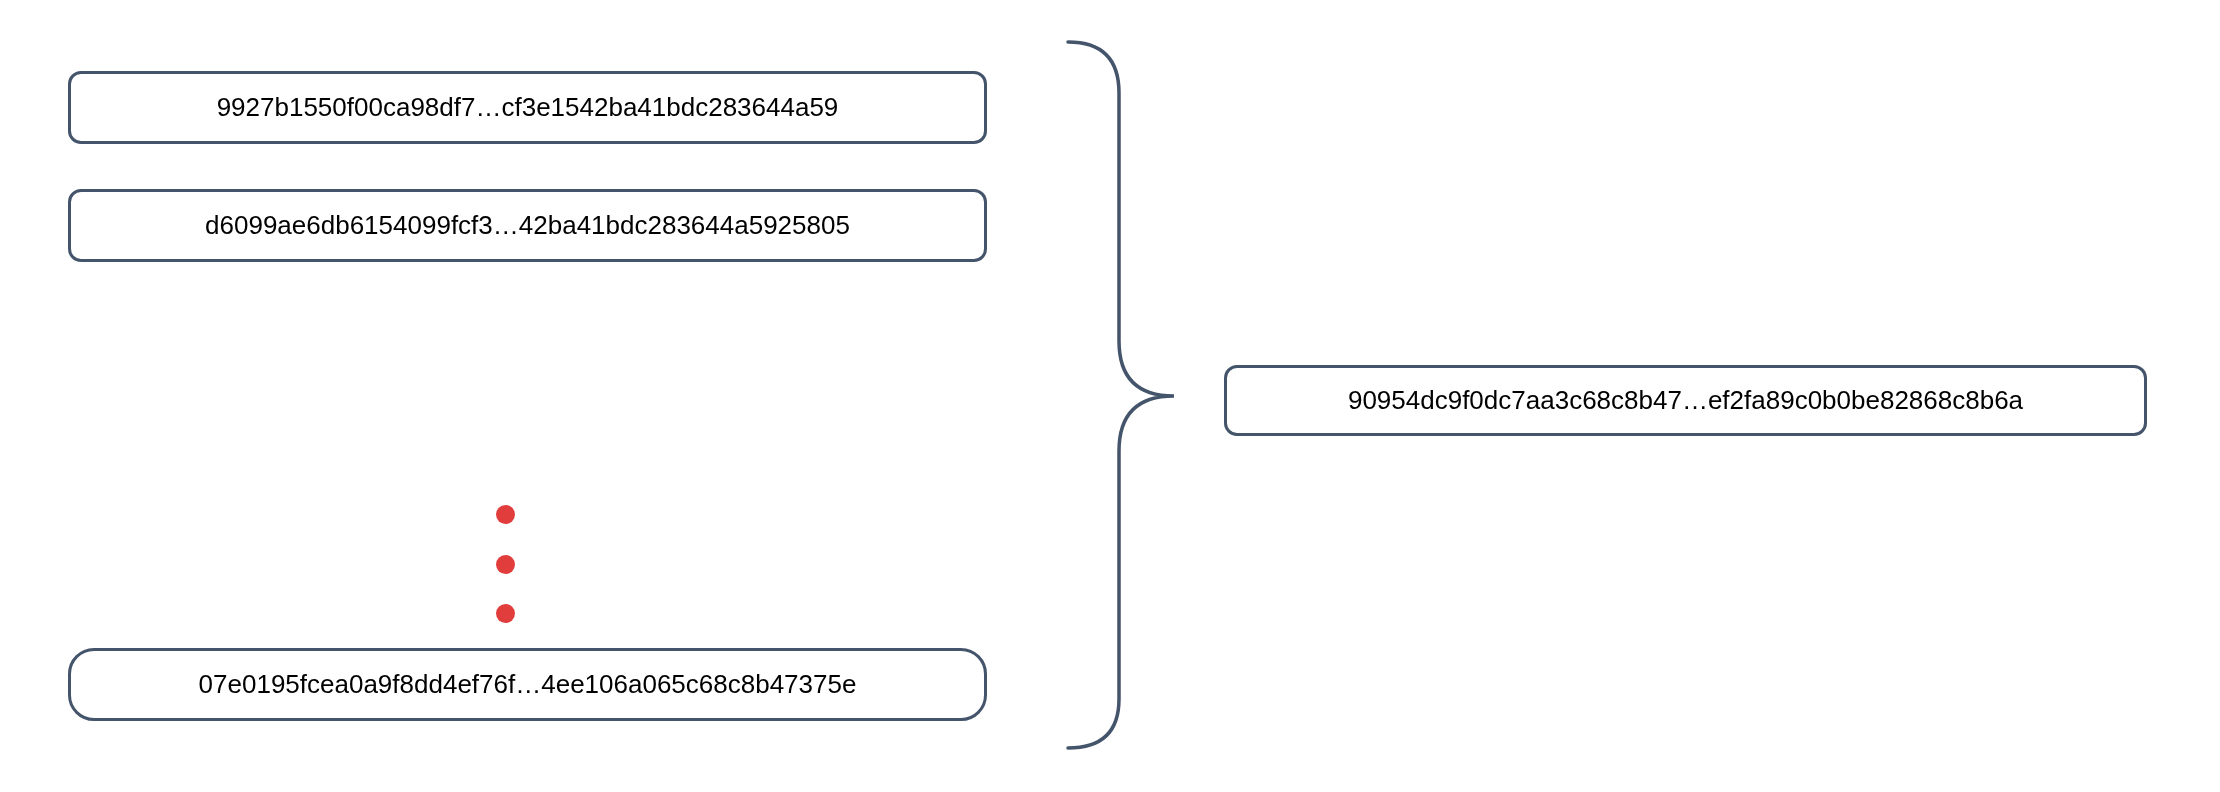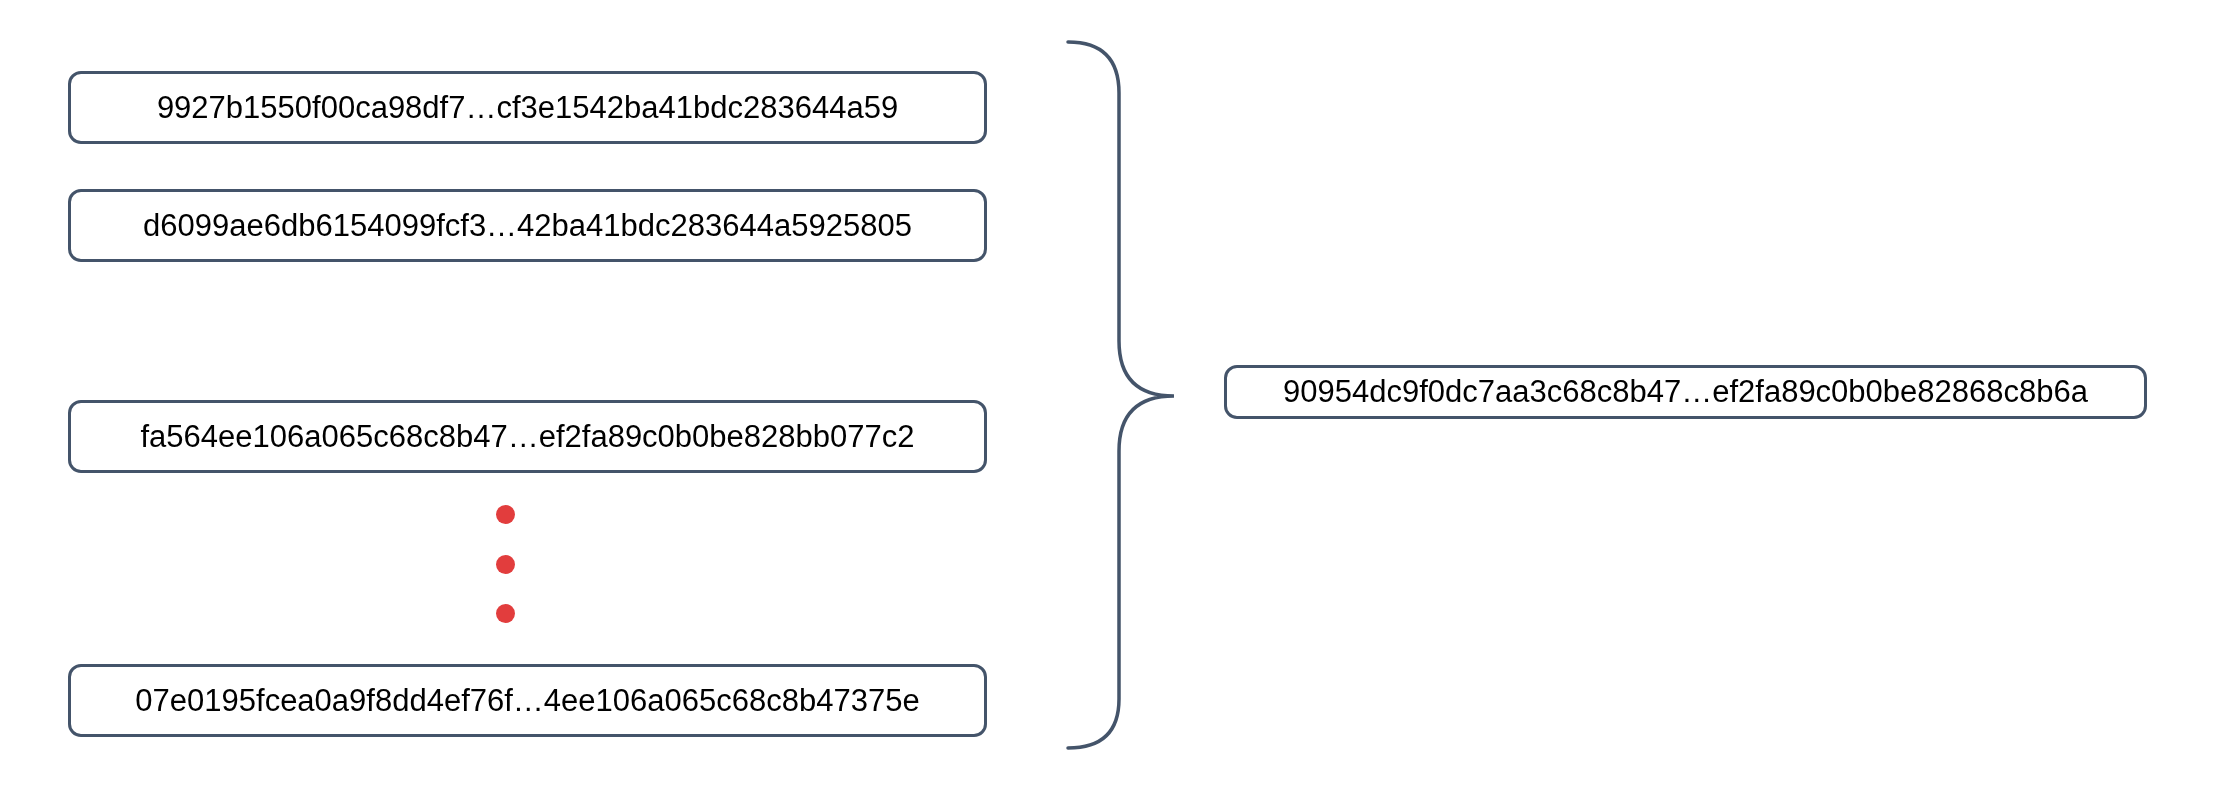--- a/index.html
+++ b/index.html
@@ -17,40 +17,40 @@
   }
   .hash-box {
     position: absolute;
     box-sizing: border-box;
     border: 3px solid #44546a;
     border-radius: 13px;
     background: #ffffff;
     display: flex;
     align-items: center;
     justify-content: center;
-    font-size: 31px;
+    font-size: 26px;
     color: #000000;
     white-space: nowrap;
     letter-spacing: 0px;
   }
   .left-box {
     left: 68px;
     width: 919px;
     height: 73px;
   }
   .left-box.b0 { top: 71px; }
   .left-box.b1 { top: 189px; }
   .left-box.b2 { top: 291px; }
   .left-box.b3 { top: 400px; }
-  .left-box.b4 { top: 664px; }
+  .left-box.b4 { top: 648px; border-radius: 26px; }
   .result-box {
     left: 1224px;
     top: 365px;
     width: 923px;
-    height: 54px;
+    height: 71px;
   }
   .dots {
     position: absolute;
     left: 496px;
     top: 505px;
     width: 19px;
     height: 118px;
     display: flex;
     flex-direction: column;
     justify-content: space-between;
@@ -74,21 +74,20 @@
 </head>
 <body>
 
 <div class="canvas">
 
   <div class="hash-box left-box b0">9927b1550f00ca98df7…cf3e1542ba41bdc283644a59</div>
 
   <div class="hash-box left-box b1">d6099ae6db6154099fcf3…42ba41bdc283644a5925805</div>
 
 
-  <div class="hash-box left-box b3">fa564ee106a065c68c8b47…ef2fa89c0b0be828bb077c2</div>
 
   <div class="dots">
     <span class="dot"></span>
     <span class="dot"></span>
     <span class="dot"></span>
   </div>
 
   <div class="hash-box left-box b4">07e0195fcea0a9f8dd4ef76f…4ee106a065c68c8b47375e</div>
 
   <svg class="brace-svg" viewBox="0 0 2220 792" xmlns="http://www.w3.org/2000/svg">

